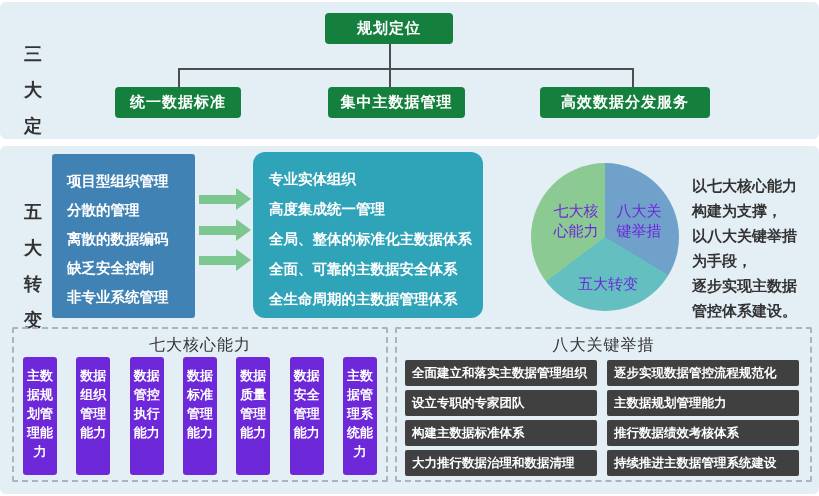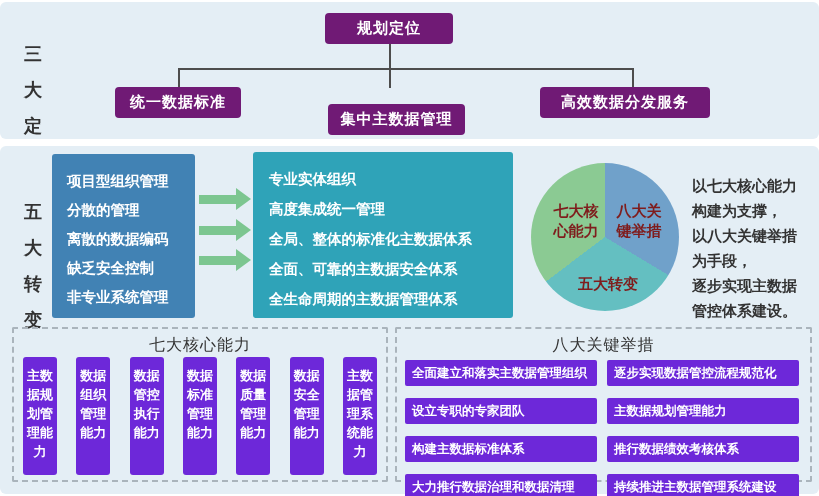--- a/index.html
+++ b/index.html
@@ -5,74 +5,74 @@
   html,body{margin:0;padding:0;background:#ffffff;}
   body{font-family:"Liberation Sans","DejaVu Sans",sans-serif;}
   .stage{position:relative;width:819px;height:496px;background:#ffffff;overflow:hidden;}
   .panel{position:absolute;left:0;width:819px;background:#e4eef5;border-radius:6px;}
   .panel-top{top:2px;height:137px;}
   .panel-main{top:146px;height:348px;}
 
   .side-label{position:absolute;width:22px;font-size:18px;font-weight:bold;color:#333;
     line-height:36px;word-break:break-all;text-align:center;}
 
-  .node{position:absolute;background:#701a75;color:#fff;font-weight:bold;font-size:15px;
+  .node{position:absolute;background:#15803d;color:#fff;font-weight:bold;font-size:15px;
     border-radius:4px;display:flex;align-items:center;justify-content:center;letter-spacing:1px;}
   .line{position:absolute;background:#4d4d4d;}
 
   .pre{white-space:pre-line;}
 
   .before-box{position:absolute;left:52px;top:8px;width:143px;height:164px;background:#4182b4;
     border-radius:3px;color:#fff;font-weight:bold;font-size:14.5px;line-height:29px;
     padding:13px 0 0 15px;box-sizing:border-box;}
-  .after-box{position:absolute;left:253px;top:6px;width:260px;height:166px;background:#2fa3b8;
-    border-radius:3px;color:#fff;font-weight:bold;font-size:14.5px;line-height:30px;
+  .after-box{position:absolute;left:253px;top:6px;width:230px;height:166px;background:#2fa3b8;
+    border-radius:12px;color:#fff;font-weight:bold;font-size:14.5px;line-height:30px;
     padding:12px 0 12px 16px;box-sizing:border-box;}
 
   .arrow{position:absolute;width:37px;height:9px;background:#7cc690;}
   .arrow::after{content:"";position:absolute;right:-15px;top:-7px;width:0;height:0;
     border-left:15px solid #7cc690;border-top:11.5px solid transparent;border-bottom:11.5px solid transparent;}
 
   .pie{position:absolute;left:531px;top:17px;width:148px;height:148px;border-radius:50%;
     background:conic-gradient(#70a1ca 0deg 121deg,#64bfc1 121deg 233deg,#8bca93 233deg 360deg);}
-  .pie-label{position:absolute;color:#7f1d1d;font-weight:bold;font-size:15px;line-height:20px;
+  .pie-label{position:absolute;color:#6d28d9;font-weight:normal;font-size:15px;line-height:20px;
     text-align:center;white-space:pre-line;}
 
   .summary{position:absolute;left:692px;top:27px;width:125px;font-size:15px;font-weight:bold;
     color:#333;line-height:25px;}
 
   .dashed-box{position:absolute;top:181px;height:155px;border:2px dashed #aab4bc;border-radius:2px;
     box-sizing:border-box;}
   .dashed-title{position:absolute;top:6px;left:0;right:0;text-align:center;font-size:16px;
     font-weight:normal;color:#333;letter-spacing:1px;}
   .cap-row{position:absolute;top:28px;left:9px;right:9px;display:flex;justify-content:space-between;}
   .cap-box{width:34px;height:118px;background:#6d28d9;border-radius:3px;color:#fff;font-weight:bold;
     font-size:13px;line-height:19px;text-align:center;word-break:break-all;
     padding:9px 3px 0 3px;box-sizing:border-box;}
   .measure-col{position:absolute;top:31px;width:192px;}
-  .measure-bar{height:26px;line-height:26px;margin-bottom:12px;background:#6d28d9;border-radius:2px;
+  .measure-bar{height:26px;line-height:26px;margin-bottom:4px;background:#404040;border-radius:2px;
     color:#fff;font-weight:bold;font-size:12.5px;padding-left:7px;overflow:hidden;white-space:nowrap;}
 </style>
 </head>
 <body>
 
 <div class="stage">
 
   <div class="panel panel-top">
     <div class="side-label" style="left:22px;top:34px;">三大定位</div>
 
     <div class="line" style="left:389px;top:42px;width:1.5px;height:24px;"></div>
     <div class="line" style="left:178px;top:66px;width:455px;height:1.5px;"></div>
     <div class="line" style="left:178px;top:66px;width:1.5px;height:20px;"></div>
     <div class="line" style="left:389px;top:66px;width:1.5px;height:20px;"></div>
     <div class="line" style="left:632px;top:66px;width:1.5px;height:20px;"></div>
 
     <div class="node" style="left:325px;top:11px;width:128px;height:31px;">规划定位</div>
     <div class="node" style="left:115px;top:85px;width:126px;height:31px;">统一数据标准</div>
-    <div class="node" style="left:328px;top:102px;width:137px;height:31px;">集中主数据管理</div>
+    <div class="node" style="left:328px;top:85px;width:137px;height:31px;">集中主数据管理</div>
     <div class="node" style="left:540px;top:85px;width:170px;height:31px;">高效数据分发服务</div>
   </div>
 
   <div class="panel panel-main">
     <div class="side-label" style="left:22px;top:48px;">五大转变</div>
 
     <div class="before-box pre">项目型组织管理
 分散的管理
 离散的数据编码
 缺乏安全控制

